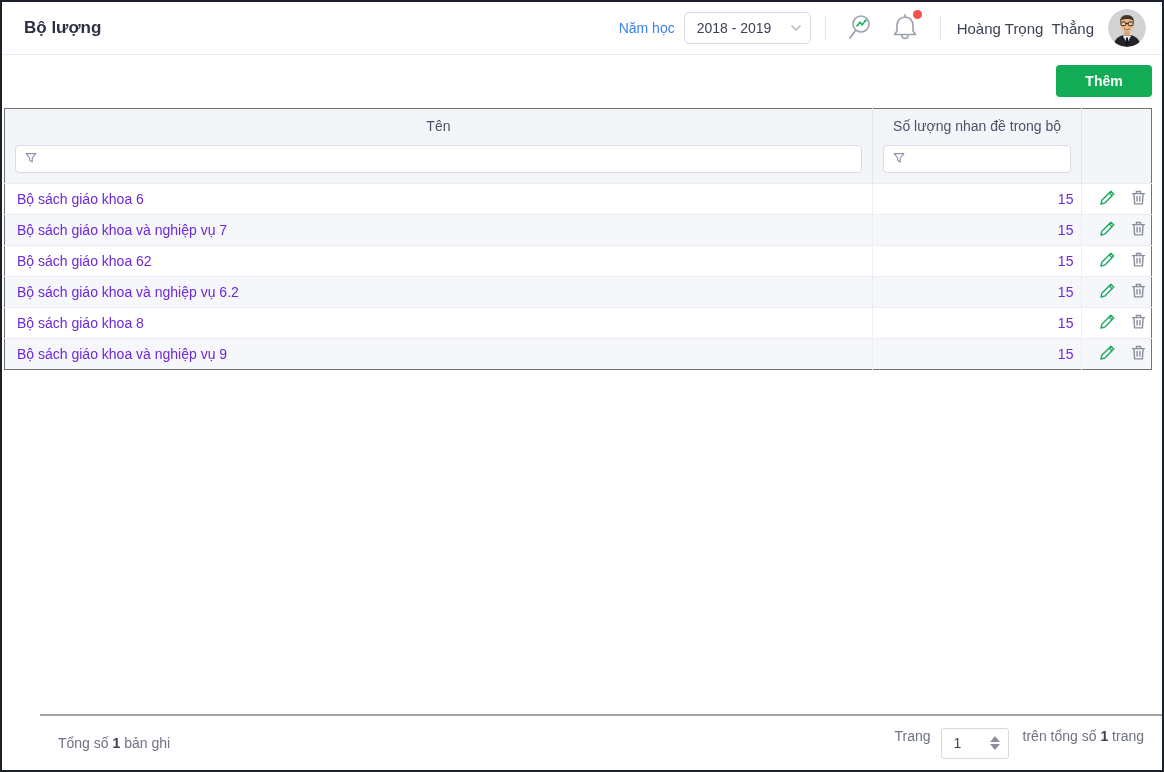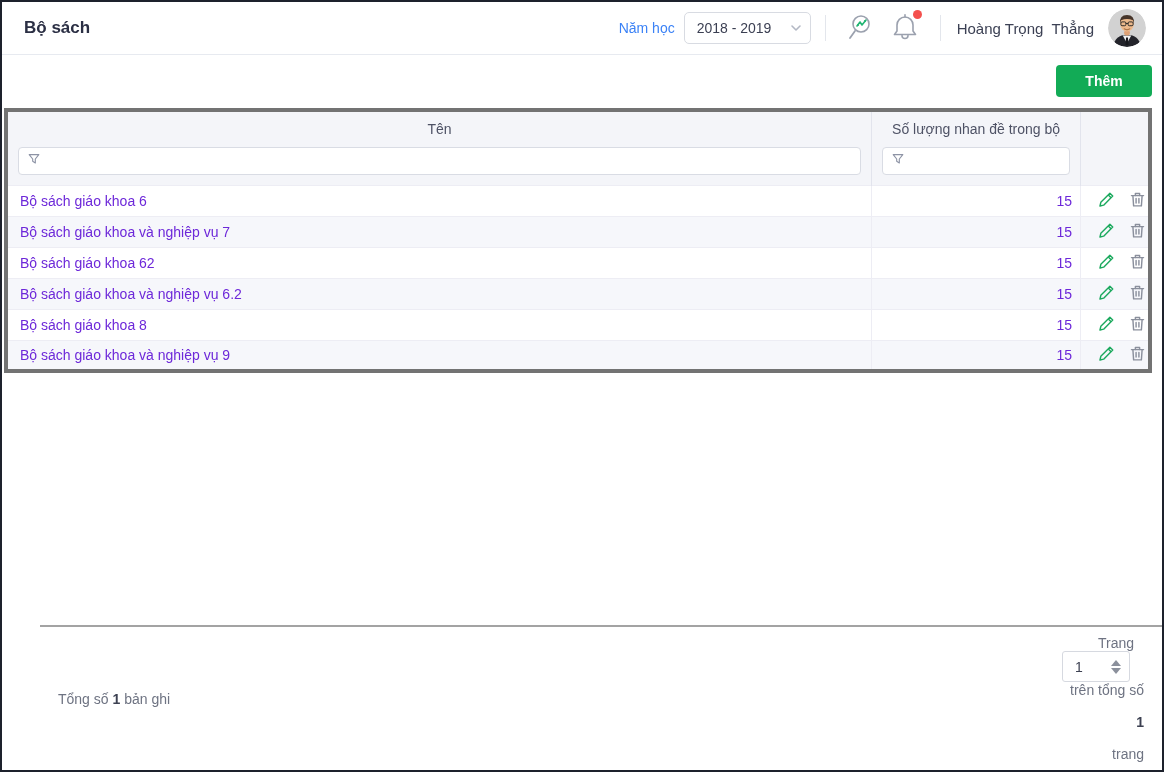--- a/index.html
+++ b/index.html
@@ -64,21 +64,21 @@
     font-size: 14px; font-weight: 700;
     cursor: pointer; padding: 0 22px;
   }
 
   
   table.grid {
     width: 100%;
     margin-top: 11px;
     border-collapse: collapse;
     table-layout: fixed;
-    border: 4px solid #737373;
+    border: 1px solid #737373;
   }
   .grid col.c-name { width: 861px; }
   .grid col.c-count { width: 208px; }
   .grid col.c-actions { width: 69px; }
   .grid thead th {
     background: #f4f5f9;
     font-weight: 400;
     font-size: 14px;
     color: #4e5265;
     height: 35px;
@@ -129,21 +129,21 @@
 
   
   .footer {
     flex: 0 0 56px;
     border-top: 2px solid #a3a3a3;
     display: flex; align-items: center;
     padding: 8px 18px;
     font-size: 14px; color: #6e7382; margin-left: 38px;
   }
   .footer b { color: #3d4152; font-weight: 700; }
-  .pager { margin-left: auto; display: flex; align-items: flex-end; flex-direction: column; }
+  .pager { margin-left: auto; display: flex; align-items: flex-start; }
   .pager .lbl { margin-right: 10px; }
   .page-box {
     width: 68px; height: 31px;
     border: 1px solid #d6d9e0; border-radius: 3px;
     display: flex; align-items: center;
     background: #fff; margin-right: 14px;
     padding: 0 8px 0 12px;
   }
   .page-box input {
     border: none; outline: none; width: 26px;
@@ -153,21 +153,21 @@
   .spin { margin-left: auto; display: flex; flex-direction: column; }
   .spin button {
     background: none; border: none; padding: 1px 0; cursor: pointer;
     display: flex; line-height: 0;
   }
 </style>
 </head>
 <body>
 
 <div class="topbar">
-  <div class="page-title">Bộ sách</div>
+  <div class="page-title">Bộ lượng</div>
 
   <div class="topbar-right">
     <span class="sy-label">Năm học</span>
 
     <div class="sy-select">
       <span>2018 - 2019</span>
       <span class="chev">
         <svg width="12" height="12" viewBox="0 0 12 12">
             <polyline points="2,4 6,8 10,4" fill="none" stroke="#b3b8c4" stroke-width="1.6" stroke-linecap="round" stroke-linejoin="round"></polyline>
           </svg>

